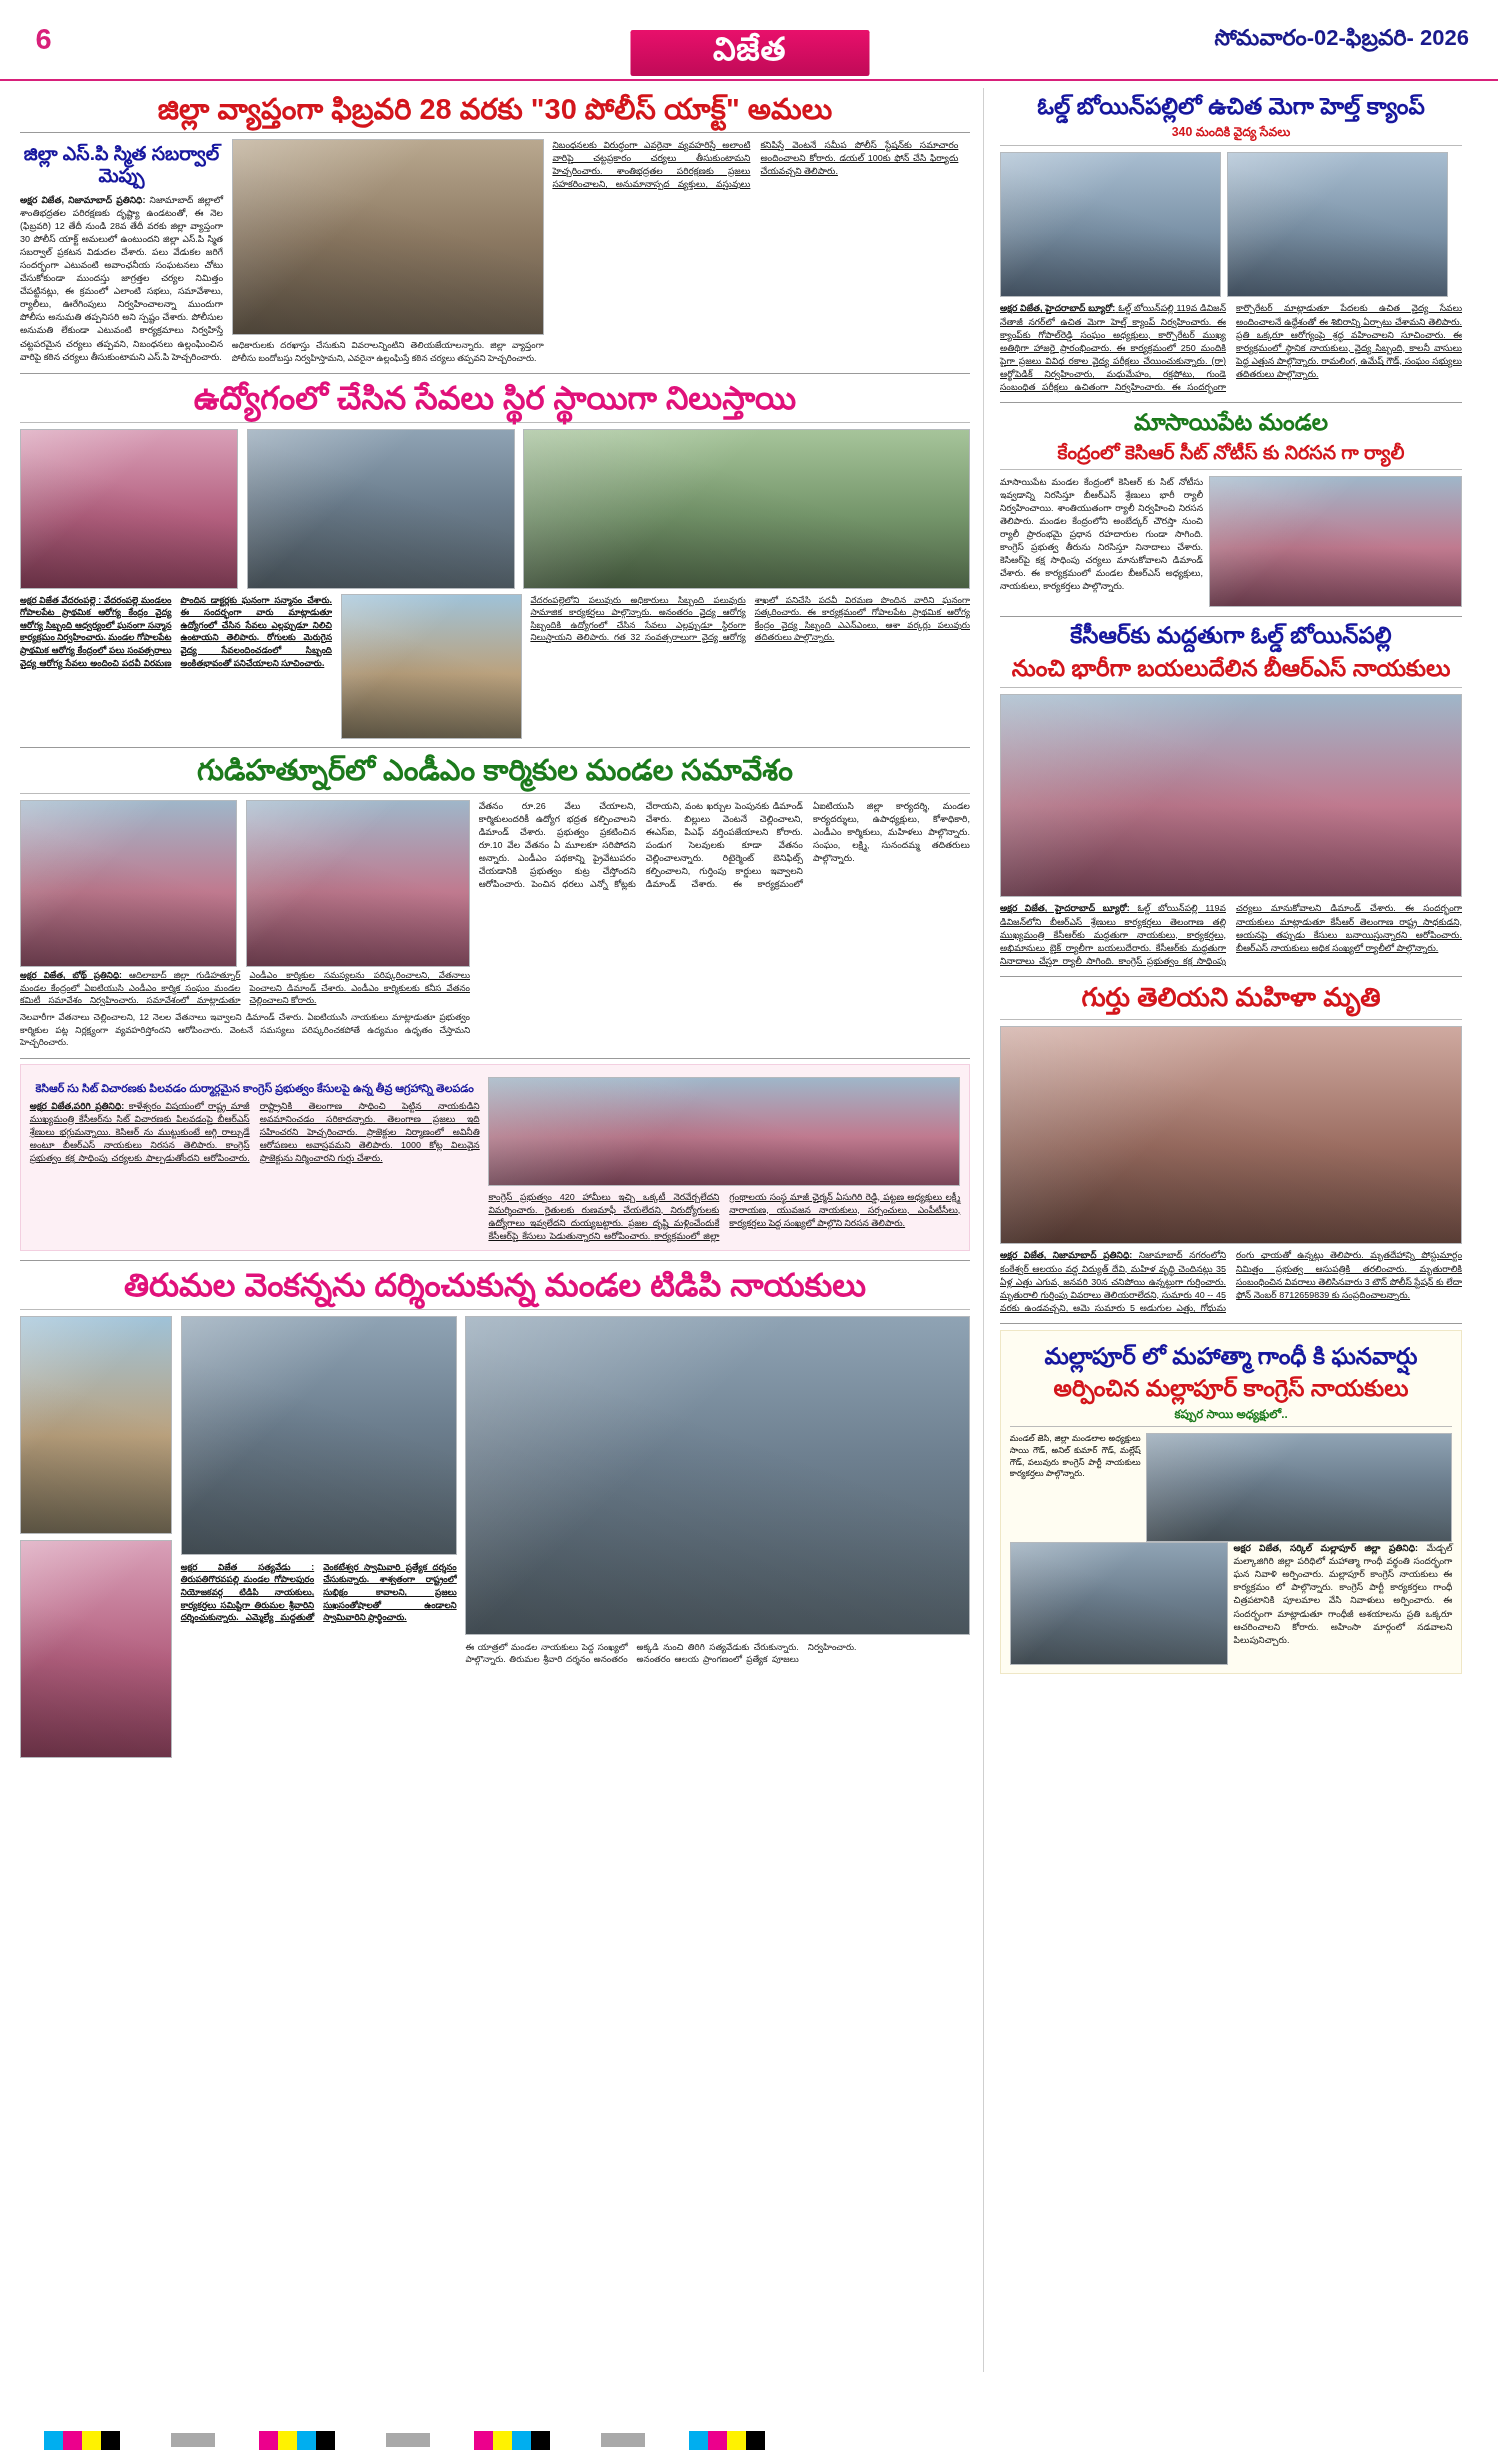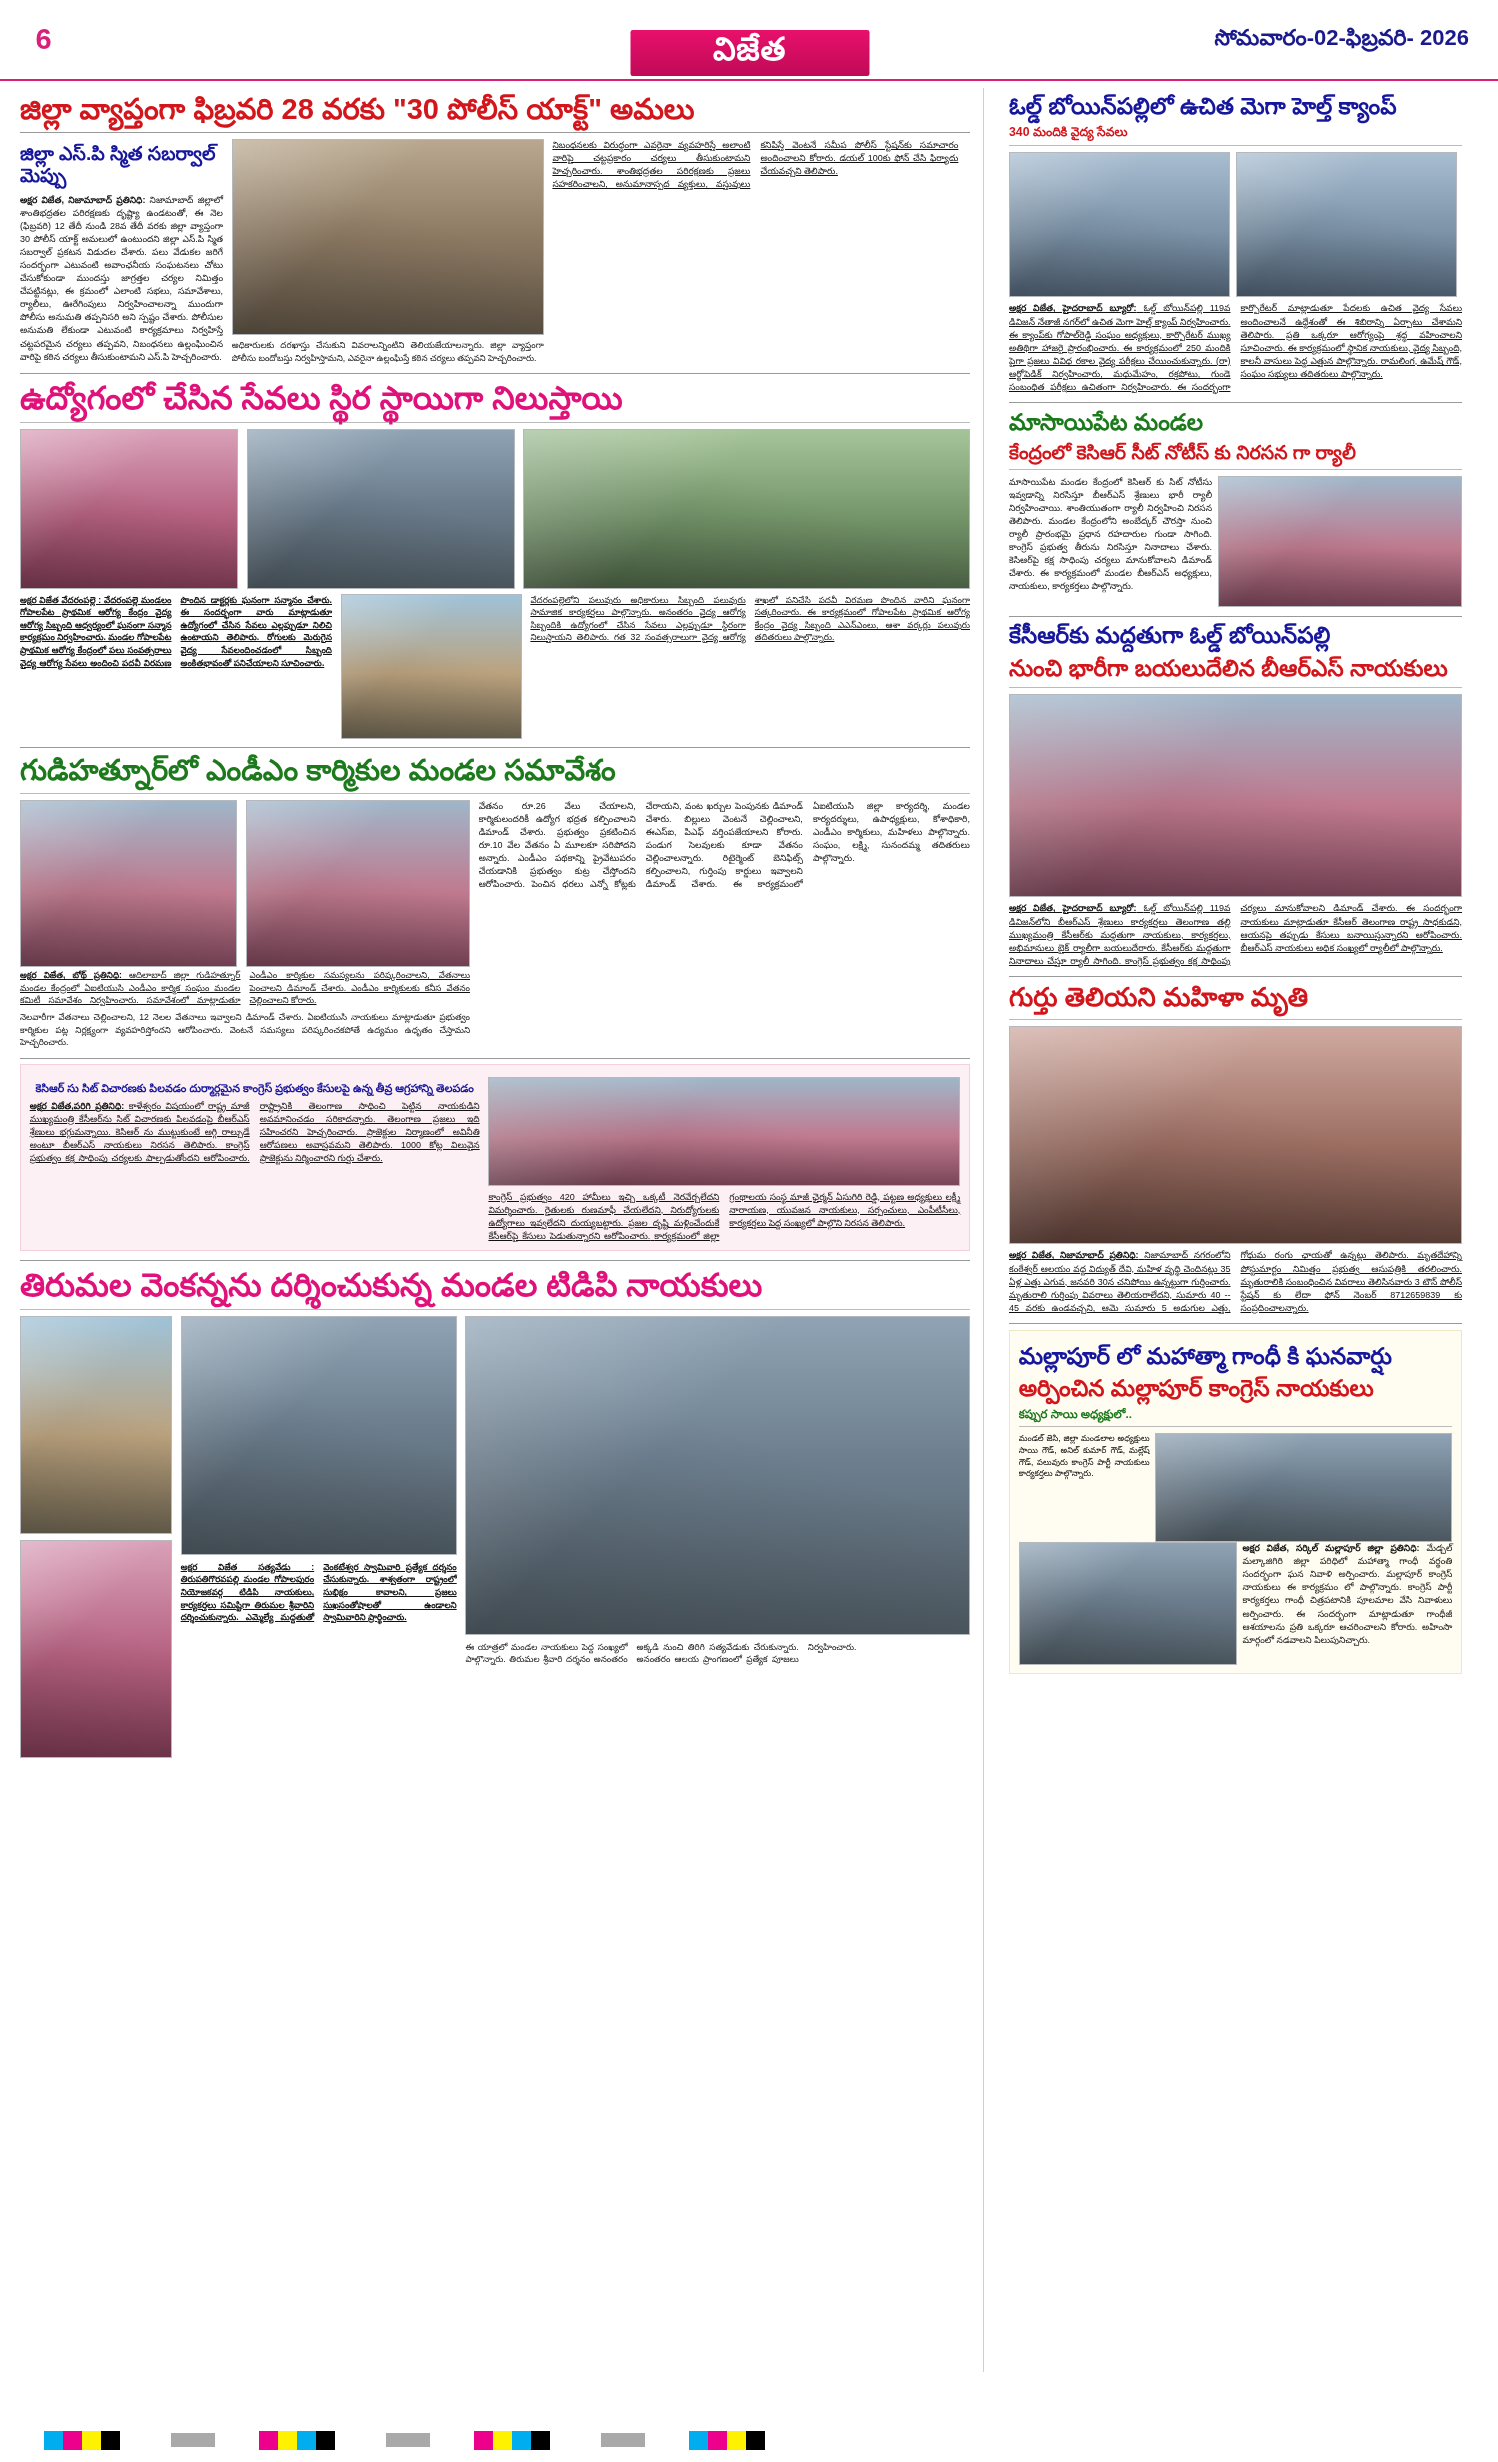--- a/index.html
+++ b/index.html
@@ -67,39 +67,39 @@
   
   .page {
     position: relative;
     width: 1499px;
     height: 2291px;
     padding: 7.3px 20px 0 20px;
     display: flex;
     gap: 13px;
   }
   .col-left { width: 950px; }
-  .col-right { width: 479px; border-left: 1.5px solid #cfcfcf; padding-left: 25px;}
+  .col-right { width: 479px; border-left: 1.5px solid #cfcfcf; padding-left: 16px;}
 
   
   .hl {
     font-weight: bold;
     line-height: 1.15;
     margin: 4.4px 0 5.8px 0;
   }
   .hl-red { color: #d3161c; }
   .hl-pink { color: #e0117a; }
   .hl-green { color: #1c7a1c; }
   .hl-blue { color: #17179e; }
   .hl-darkred { color: #b01015; }
   .hl-32 { font-size: 23px; }
   .hl-36 { font-size: 26px; }
   .hl-40 { font-size: 29px; }
   .hl-44 { font-size: 32px; }
   .hl-26 { font-size: 19px; }
-  .center { }
+  .center { text-align: center; }
 
   .rule {
     border: none;
     border-top: 1.5px solid #999;
     margin: 5.8px 0;
   }
   .rule-thin { border-top: 0.7px solid #bbb; }
 
   .story {
     margin-bottom: 8.7px;

